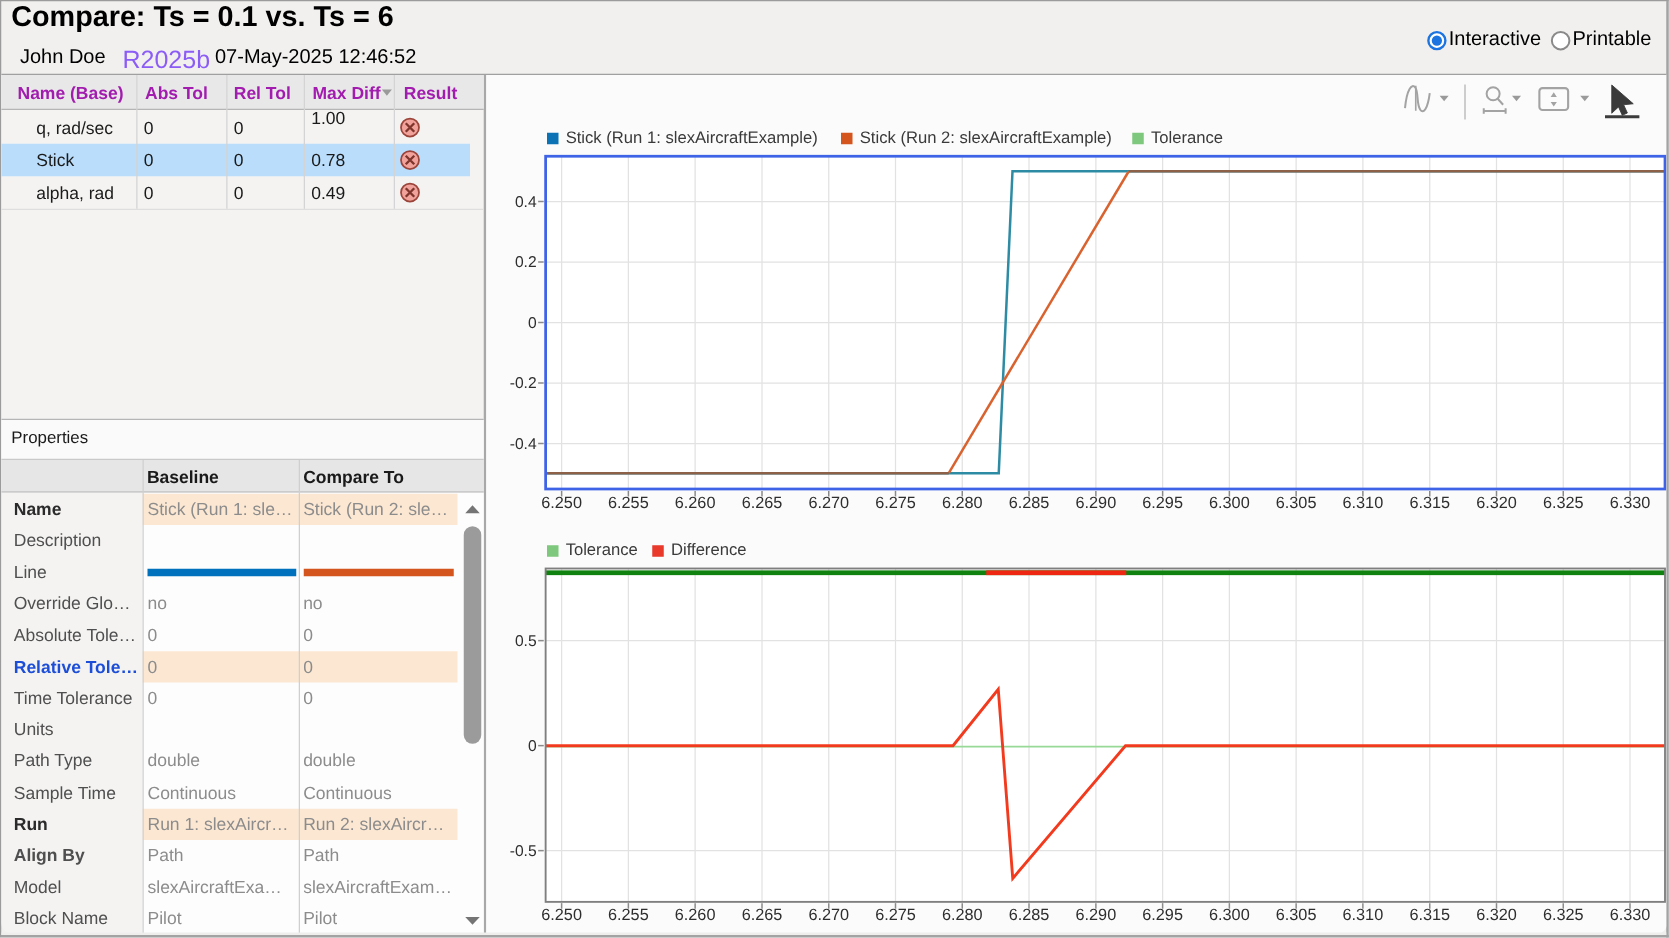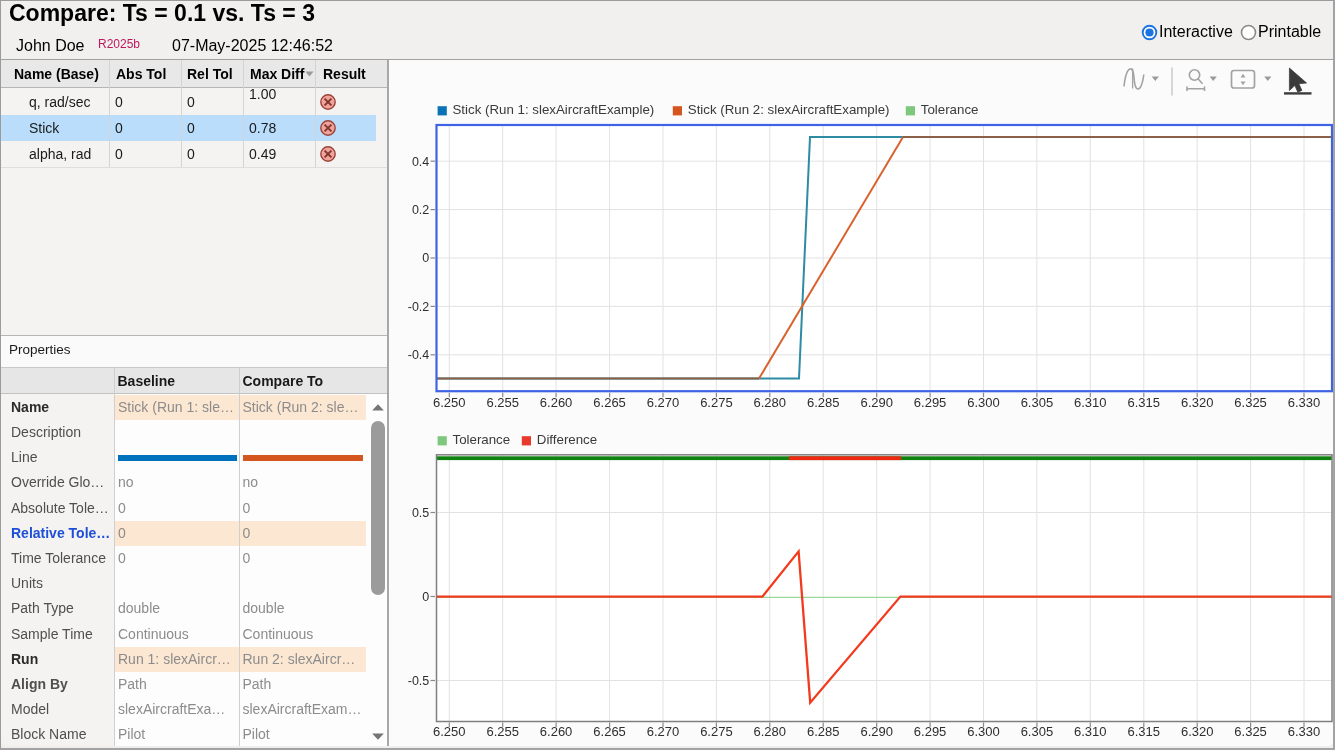--- a/index.html
+++ b/index.html
@@ -3,28 +3,28 @@
 * { margin:0; padding:0; box-sizing:border-box; }
 html,body { width:1335px; height:750px; overflow:hidden; }
 body { font-family:"Liberation Sans", sans-serif; position:relative;
        background:#f1f0ef; border:1px solid #9b9b9b; border-right:2px solid #a3a3a3; border-bottom:2px solid #a3a3a3; }
 .abs { position:absolute; }
 .plabel { position:absolute; left:10px; width:102px; height:25.2px; line-height:25.2px;
           font-size:14px; color:#4f4f4f; white-space:nowrap; overflow:hidden; }
 .pval { position:absolute; width:119px; height:24px; line-height:25.2px;
         font-size:14px; color:#8c8c8c; white-space:nowrap; overflow:hidden; }
 .hcell { position:absolute; top:59px; height:28px; line-height:28px; font-weight:bold;
-         font-size:14px; color:#000000; }
+         font-size:14px; color:#a21caf; }
 .cell { position:absolute; height:26px; line-height:26px; font-size:14px; color:#1a1a1a; }
 .vline { position:absolute; width:1px; background:#d4d4d4; }
 </style></head><body>
 
-<div class="abs" style="left:8px;top:-1px;font-size:23px;font-weight:bold;color:#000">Compare: Ts = 0.1 vs. Ts = 3</div>
+<div class="abs" style="left:8px;top:-1px;font-size:23px;font-weight:bold;color:#000">Compare: Ts = 0.1 vs. Ts = 6</div>
 <div class="abs" style="left:15px;top:36px;font-size:16px;color:#000">John Doe</div>
-<div class="abs" style="left:97px;top:36px;font-size:12px;color:#be185d">R2025b</div>
+<div class="abs" style="left:97px;top:36px;font-size:20px;color:#8b5cf6">R2025b</div>
 <div class="abs" style="left:171px;top:36px;font-size:16px;color:#000">07-May-2025 12:46:52</div>
 
 <svg class="abs" style="left:1140px;top:23px" width="17" height="17" viewBox="0 0 17 17">
  <circle cx="8.5" cy="8.5" r="6.8" fill="#fff" stroke="#1b74e0" stroke-width="1.9"></circle>
  <circle cx="8.5" cy="8.5" r="4.1" fill="#1b74e0"></circle>
   </svg>
 <div class="abs" style="left:1158px;top:22px;font-size:16px;color:#000">Interactive</div>
 <svg class="abs" style="left:1239px;top:23px" width="17" height="17" viewBox="0 0 17 17">
  <circle cx="8.5" cy="8.5" r="7" fill="#fff" stroke="#8a8a8a" stroke-width="1.6"></circle>
   </svg>

